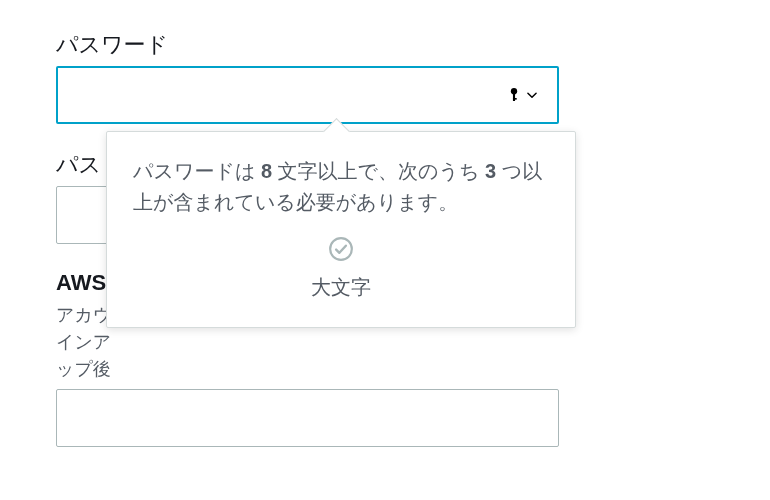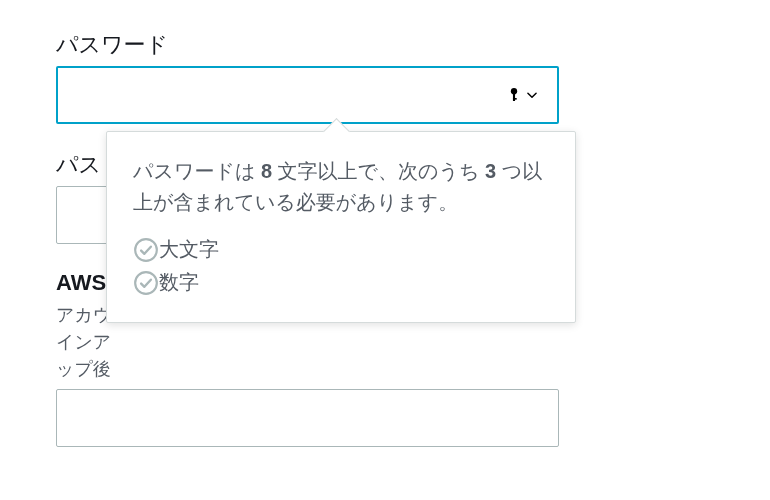--- a/index.html
+++ b/index.html
@@ -97,24 +97,25 @@
     color: #545b64;
   }
   .req-list {
     list-style: none;
     margin: 0;
     padding: 0;
   }
   .req-list li {
     display: flex;
     align-items: center;
-    gap: 0;
+    gap: 12px;
     font-size: 20px;
     color: #545b64;
     margin-bottom: 6px;
+    flex-direction: column;
   }
   .check-icon {
     width: 26px;
     height: 26px;
     flex-shrink: 0;
   }
   .check-icon circle {
     fill: none;
     stroke: #aab7b8;
     stroke-width: 2;
@@ -174,23 +175,16 @@
       <span>パスワードは </span><span class="num">8</span><span> 文字以上で、次のうち </span><span class="num">3</span><span> つ以上が含まれている必要があります。</span>
     </p>
     <ul class="req-list">
       <li>
         <svg class="check-icon" viewBox="0 0 24 24">
             <circle cx="12" cy="12" r="10"></circle>
             <path d="M7.5 12.5 L10.5 15.5 L16.5 9"></path>
           </svg>
         <span>大文字</span>
       </li>
-      <li>
-        <svg class="check-icon" viewBox="0 0 24 24">
-            <circle cx="12" cy="12" r="10"></circle>
-            <path d="M7.5 12.5 L10.5 15.5 L16.5 9"></path>
-          </svg>
-        <span>数字</span>
-      </li>
     </ul>
   </div>
 
 </div>
 
 </body></html>

